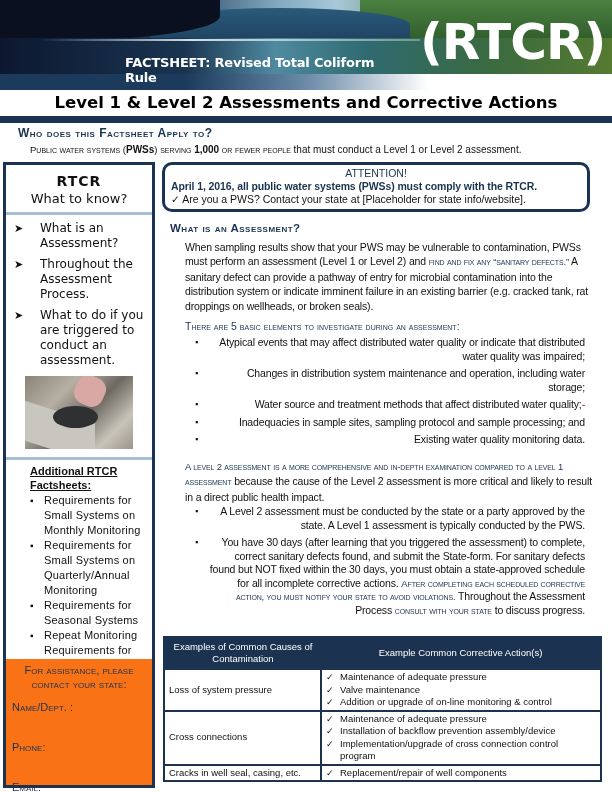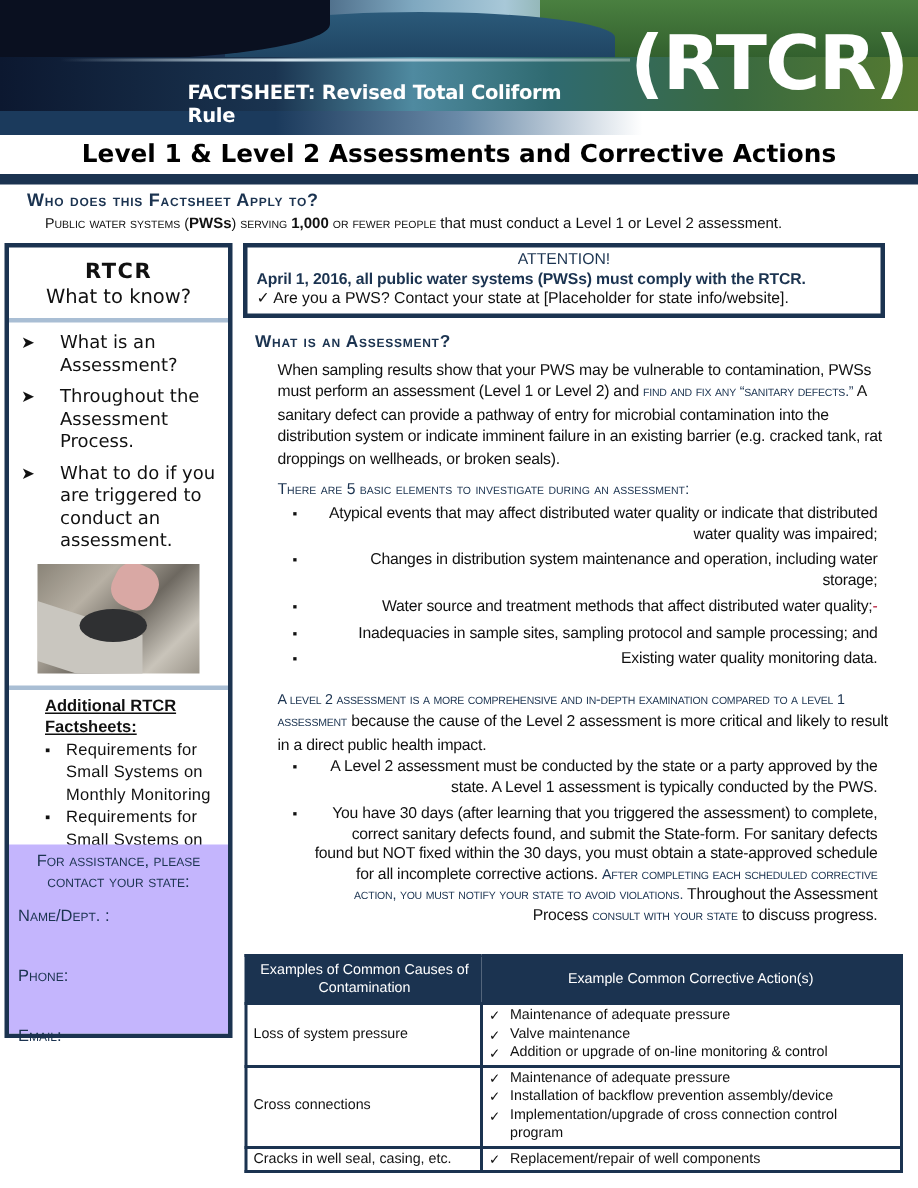--- a/index.html
+++ b/index.html
@@ -35,47 +35,47 @@
     font-family: "DejaVu Sans", sans-serif; font-weight: bold; font-size: 16.5px; color: #000; line-height: 22px; }
   .title-rule { position: absolute; left: 0; top: 116px; width: 612px; height: 7px; background: #1b3350; }
 
   .who-heading { position: absolute; left: 18px; top: 126px; font-size: 12px; font-weight: bold;
     color: #1b3350; font-variant: small-caps; letter-spacing: 0.5px; }
   .who-text { position: absolute; left: 30px; top: 144px; font-size: 10px; color: #111; white-space: nowrap; }
   .who-text .sc { font-variant: small-caps; font-size: 9.5px; }
   .who-text b { font-weight: bold; }
 
   
-  .sidebar { position: absolute; left: 3px; top: 162px; width: 152px; height: 530px;
+  .sidebar { position: absolute; left: 3px; top: 162px; width: 152px; height: 626px;
     border: 3px solid #1b3350; background: #fff; }
   .sb-head { text-align: center; padding-top: 8px; height: 50px; border-bottom: 3px solid #a9bed4; }
   .sb-head .t1 { font-family: "DejaVu Sans", sans-serif; font-weight: bold; font-size: 14px; letter-spacing: 1px; }
   .sb-head .t2 { font-family: "DejaVu Sans", sans-serif; font-size: 13px; margin-top: 2px; }
   .sb-know { list-style: none; padding: 6px 6px 0 8px; }
   .sb-know li { position: relative; padding-left: 26px; font-family: "DejaVu Sans", sans-serif; font-size: 12px; line-height: 15px; margin-bottom: 6px; }
   .sb-know li .arrow { position: absolute; left: 0; top: 0; font-size: 11px; }
   .sb-photo { margin: 8px auto 0; width: 108px; height: 73px; position: relative; overflow: hidden;
     background: linear-gradient(135deg, #8a8478 0%, #b7b0a4 30%, #6d6860 55%, #c9c4ba 80%, #9b958a 100%); }
   .sb-photo .hole { position: absolute; left: 28px; top: 30px; width: 45px; height: 22px; border-radius: 50%; background: #2f3032; }
   .sb-photo .hand { position: absolute; left: 50px; top: 0; width: 30px; height: 30px; border-radius: 40%; background: #d9a8a4; transform: rotate(25deg); }
   .sb-photo .slab { position: absolute; left: 0; top: 36px; width: 70px; height: 40px; background: #c9c6bf; transform: skewY(18deg); }
   .sb-rule2 { height: 3px; background: #a9bed4; margin-top: 8px; }
   .sb-additional { padding: 4px 6px 0 24px; }
   .sb-additional .head { font-weight: bold; font-size: 11px; text-decoration: underline; line-height: 14px; }
   .sb-additional ul { list-style: none; margin-top: 1px; }
   .sb-additional li { position: relative; padding-left: 14px; font-size: 11px; line-height: 15px; letter-spacing: 0.2px; }
   .sb-additional li::before { content: "\25AA"; position: absolute; left: 0; top: 0; font-size: 10px; }
-  .sb-contact { position: absolute; left: 0; bottom: 0; width: 146px; height: 126px; background: #c4b5fd; padding: 4px 6px; }
+  .sb-contact { position: absolute; left: 0; bottom: 0; width: 146px; height: 126px; background: #f97316; padding: 4px 6px; }
   .sb-contact .c-head { text-align: center; font-variant: small-caps; font-size: 11px; line-height: 14px; color: #1b3350; }
   .sb-contact .c-field { font-variant: small-caps; font-size: 11px; color: #1b3350; margin-top: 28px; }
   .sb-contact .c-field.first { margin-top: 10px; }
 
   
   .attention { position: absolute; left: 162px; top: 162px; width: 428px; height: 50px;
-    border: 3px solid #1b3350; border-radius: 0; background: #fff; padding: 2px 6px; }
+    border: 3px solid #1b3350; border-radius: 10px; background: #fff; padding: 2px 6px; }
   .attention .a-title { text-align: center; color: #1b3350; font-size: 10.5px; line-height: 13px; }
   .attention .a-line1 { color: #1b3350; font-size: 10.5px; line-height: 13px; font-weight: bold; letter-spacing: -0.1px; }
   .attention .a-line2 { color: #111; font-size: 10.5px; line-height: 13px; }
 
   .section-head { position: absolute; left: 170px; font-variant: small-caps; font-weight: bold; font-size: 11.5px; color: #1b3350; letter-spacing: 0.5px; }
   .para { position: absolute; left: 185px; width: 410px; font-size: 10.5px; line-height: 14.4px; color: #111; letter-spacing: -0.15px; }
   .sc2 { font-variant: small-caps; font-size: 9.5px; color: #1b3350; }
   .sub-head { position: absolute; left: 185px; font-variant: small-caps; font-size: 10.5px; color: #1b3350; }
   .bullets { position: absolute; left: 195px; width: 390px; list-style: none; }
   .bullets li { position: relative; padding-left: 13px; font-size: 10.5px; line-height: 13.5px; margin-bottom: 4px; letter-spacing: -0.15px; text-align: right; }

